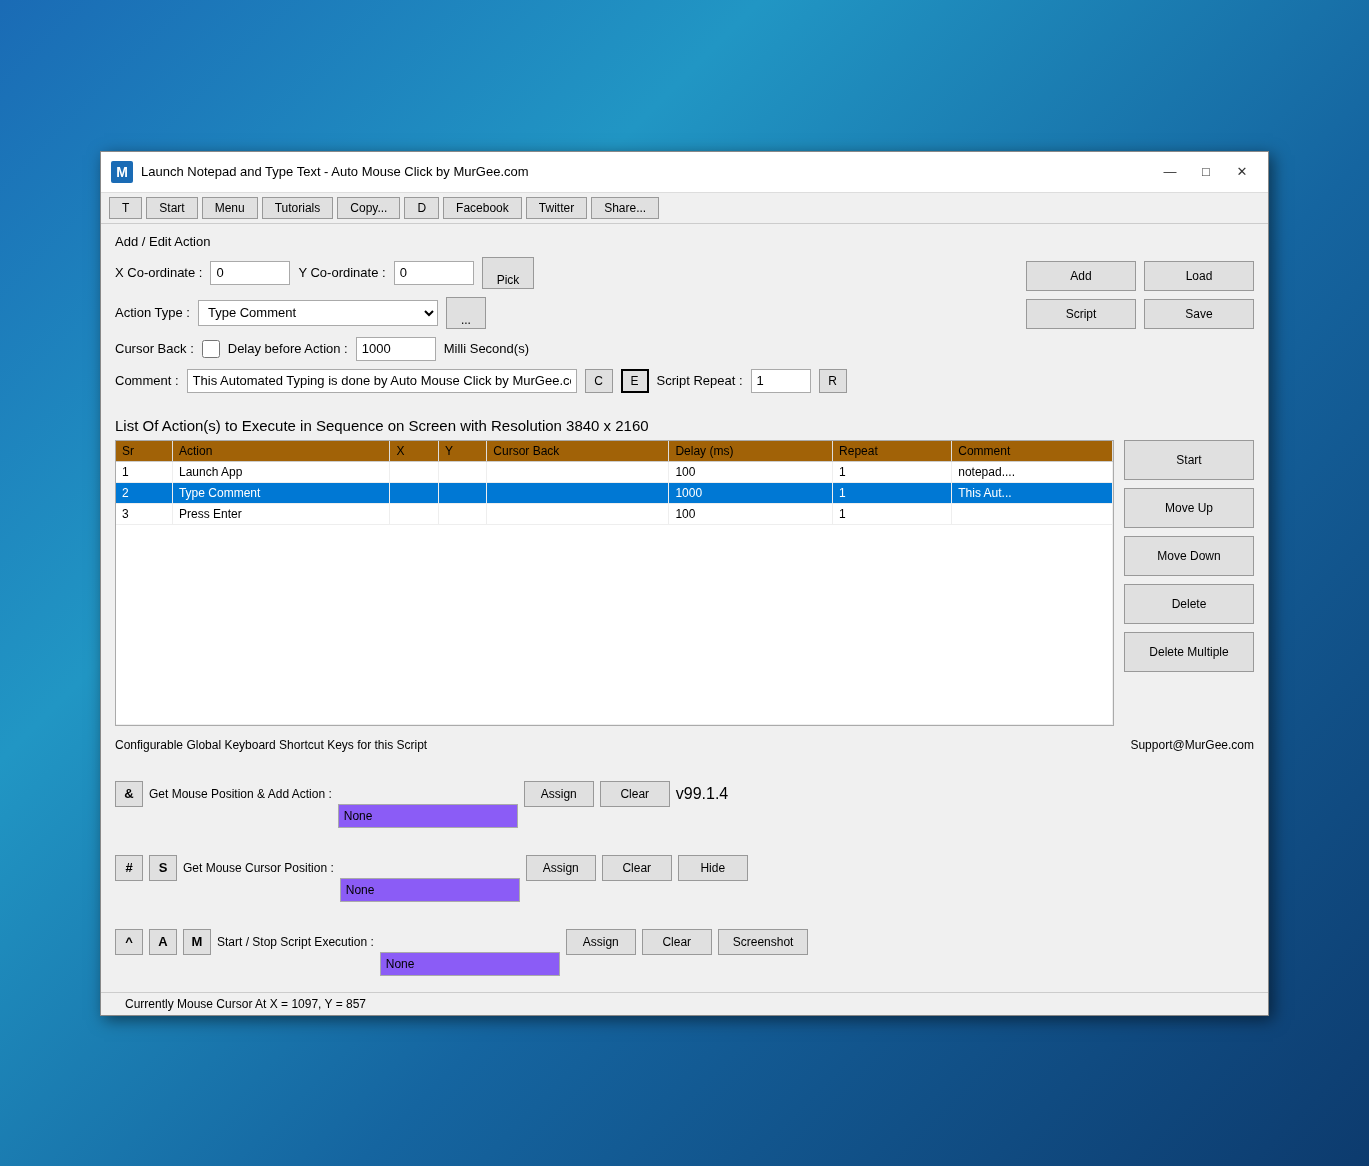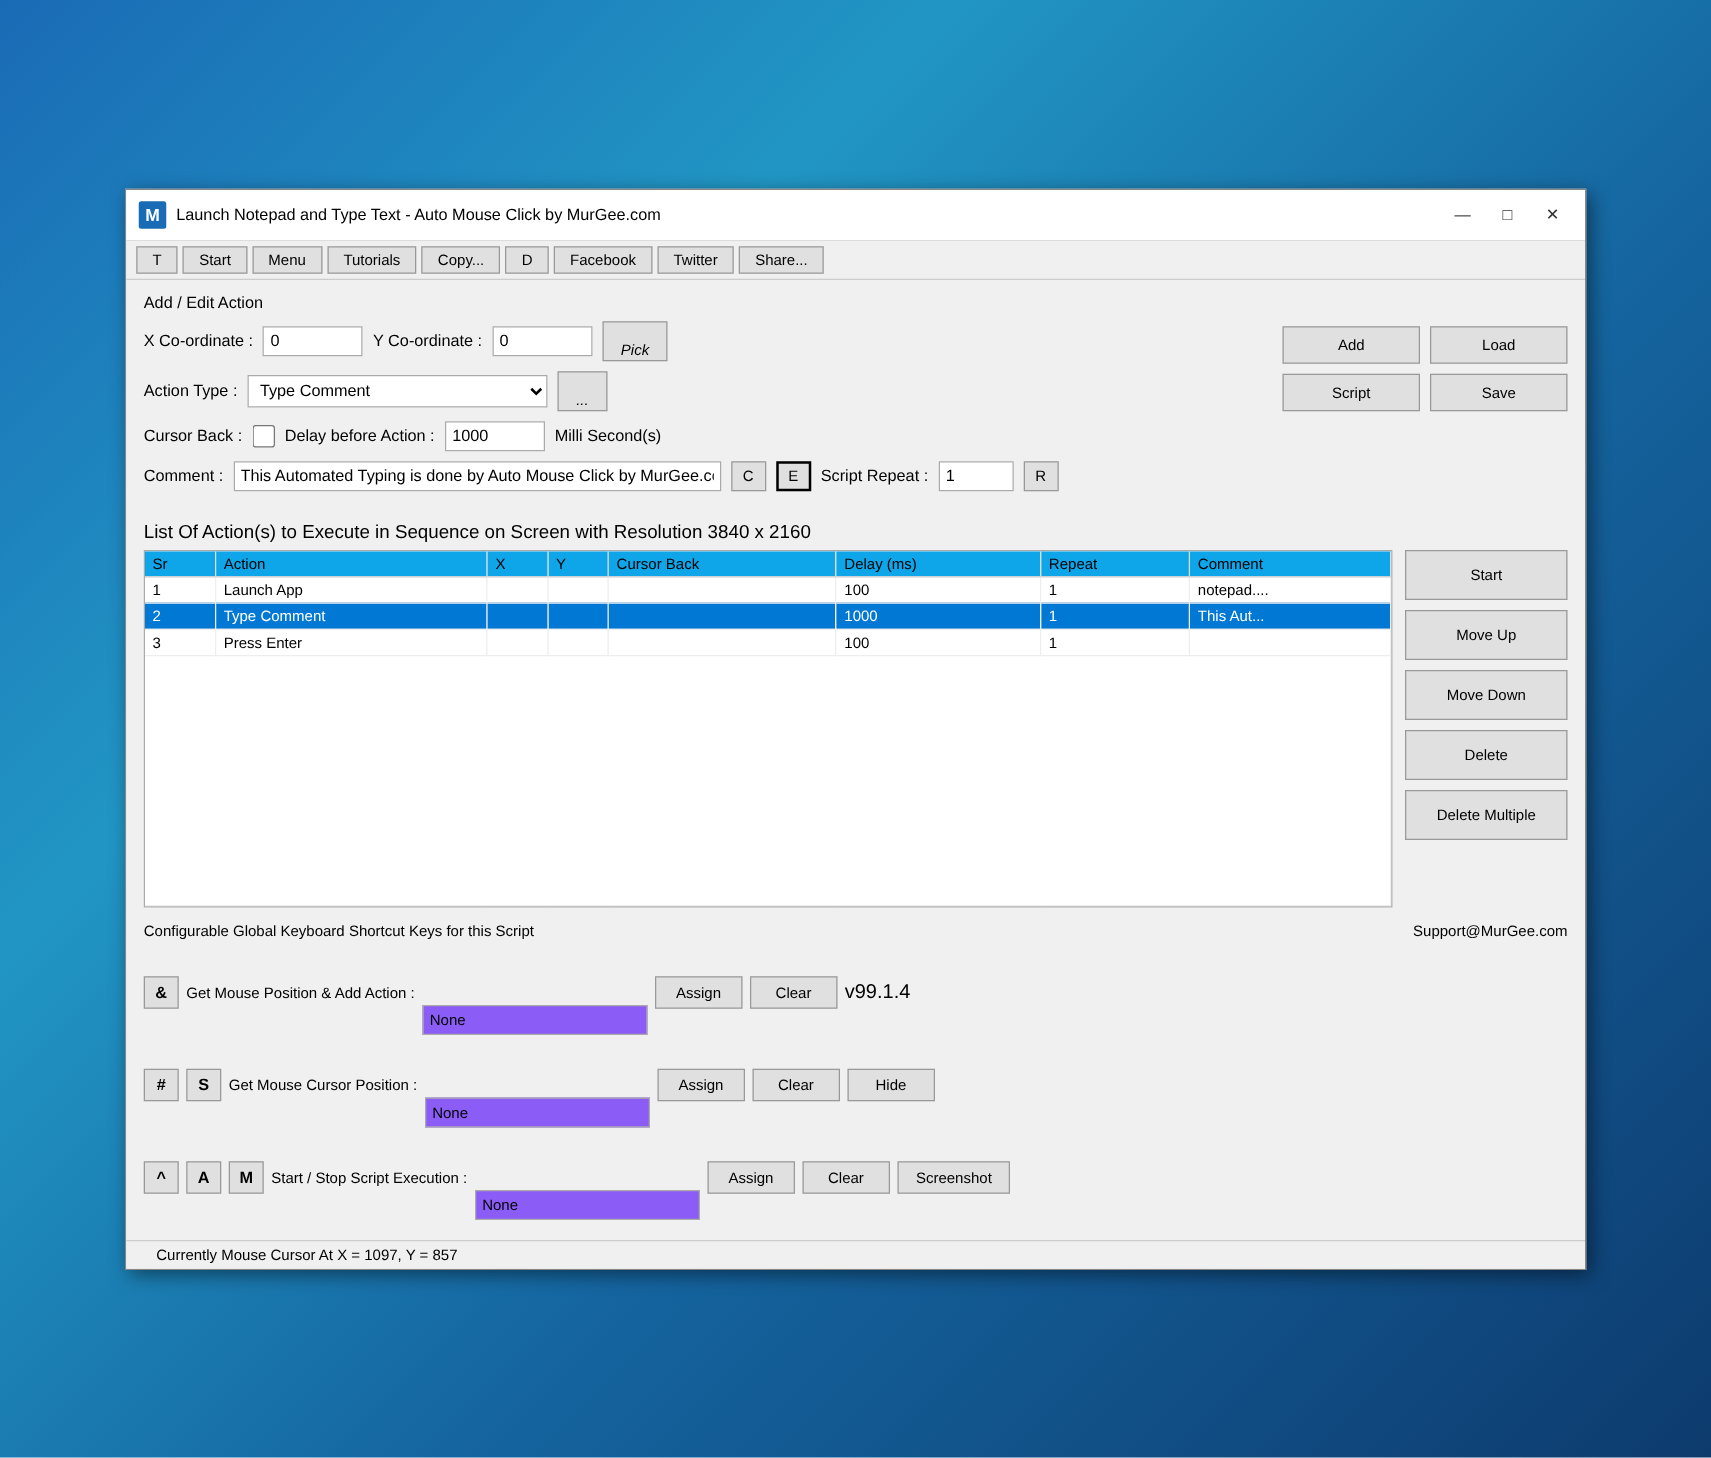--- a/index.html
+++ b/index.html
@@ -113,21 +113,20 @@
       height: 24px;
     }
 
     .pick-btn, .ellipsis-btn {
       padding: 15px 14px;
       background: #e0e0e0;
       border: 1px solid #999;
       cursor: pointer;
       font-size: 12px;
       height: 26px;
-      font-style: italic;
     }
     .action-btn {
       padding: 4px 36px;
       background: #e0e0e0;
       border: 1px solid #999;
       cursor: pointer;
       font-size: 12px;
       min-width: 110px;
       height: 30px;
     }
@@ -187,21 +186,21 @@
       border: 1px solid #aaa;
       background: #fff;
       overflow: hidden;
     }
     .action-table {
       width: 100%;
       border-collapse: collapse;
       font-size: 12px;
     }
     .action-table th {
-      background: #0ea5e9;
+      background: #a16207;
       border-bottom: 1px solid #ccc;
       padding: 3px 6px;
       text-align: left;
       font-weight: normal;
       border-right: 1px solid #ddd;
     }
     .action-table td {
       padding: 3px 6px;
       border-bottom: 1px solid #eee;
       border-right: 1px solid #eee;

